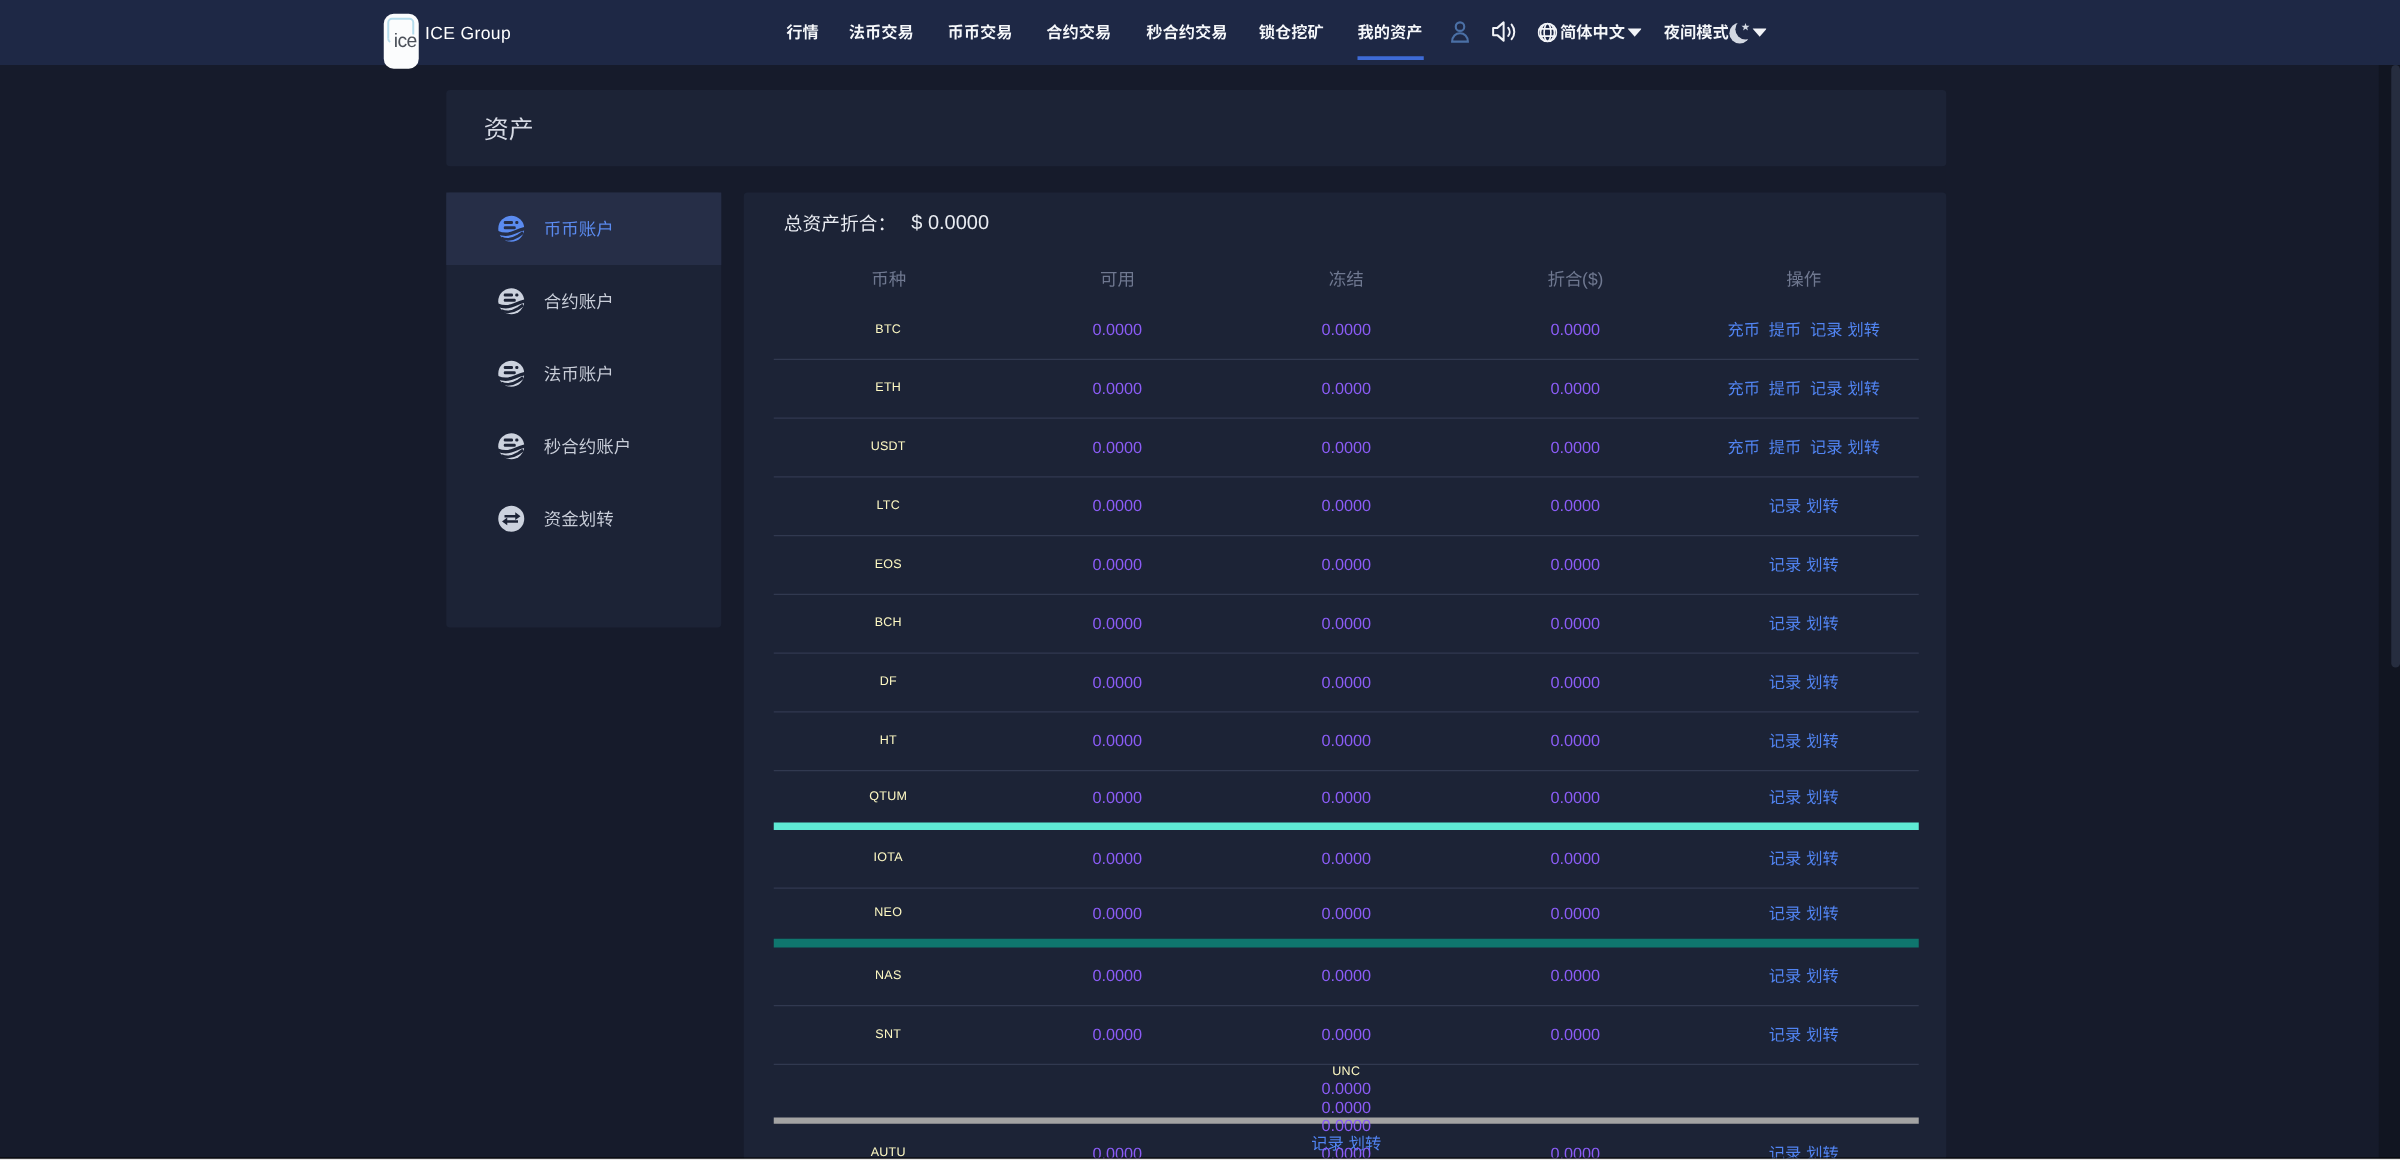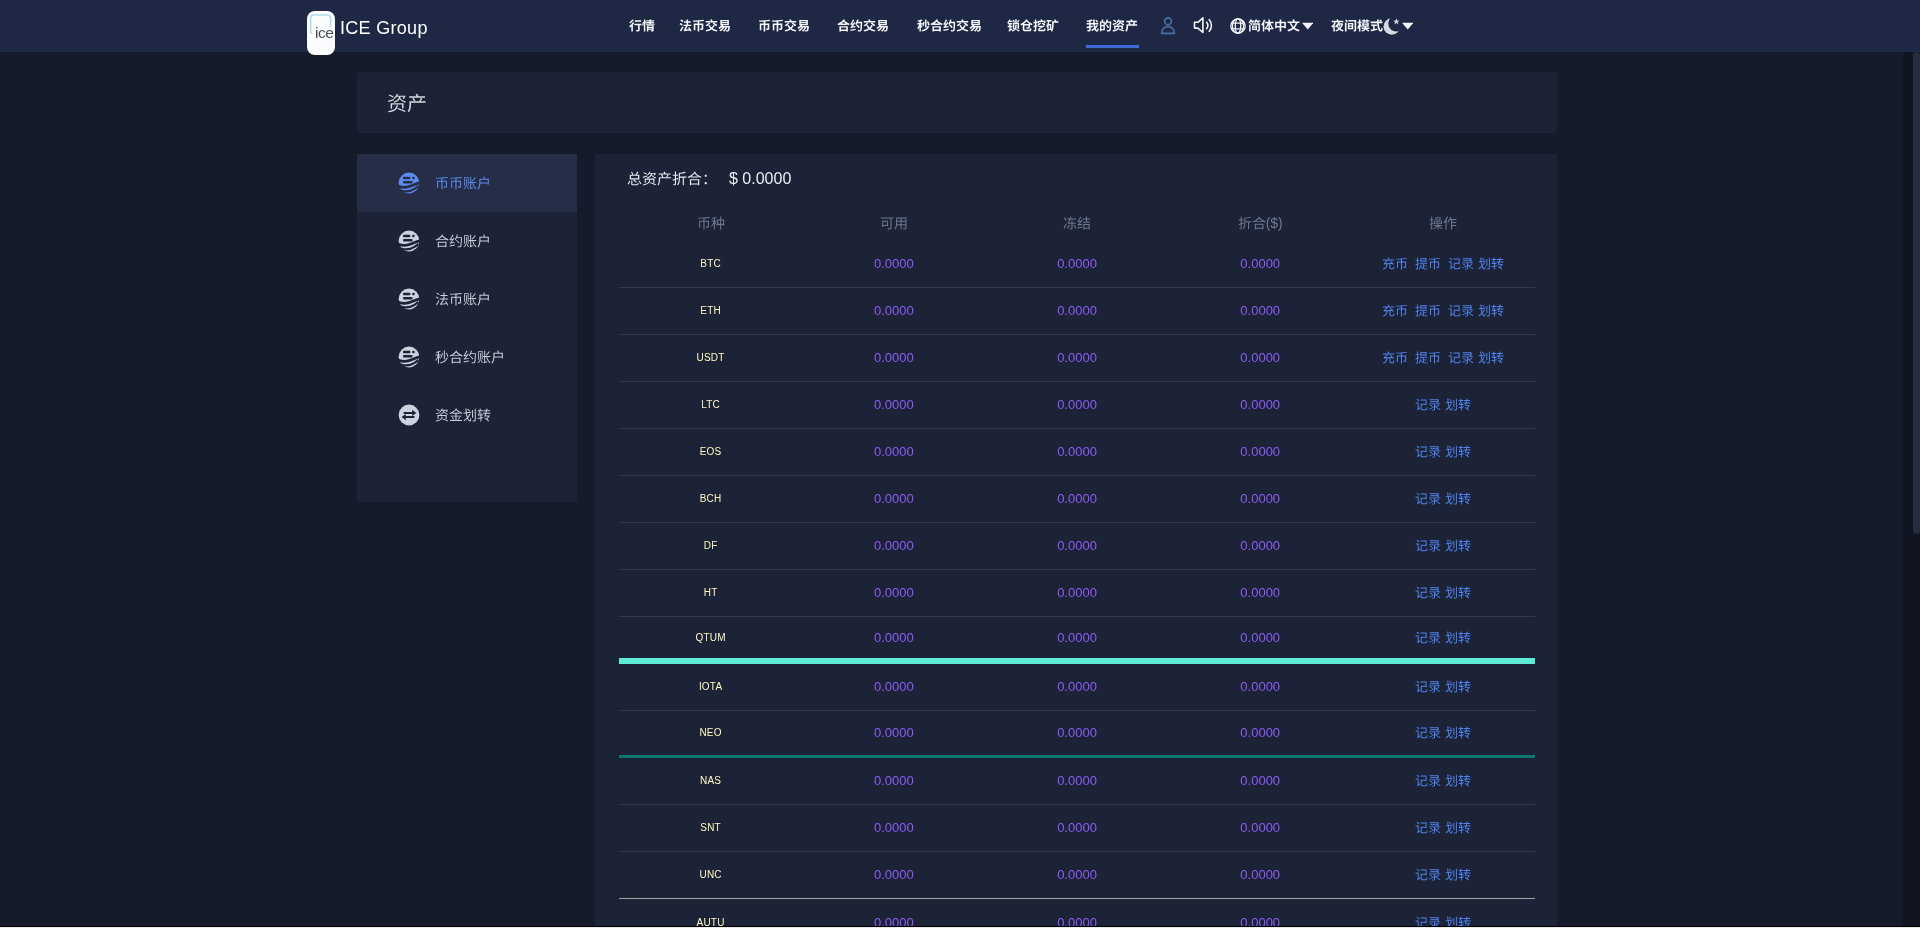--- a/index.html
+++ b/index.html
@@ -12,21 +12,21 @@
 </style></head>
 <body>
 <div style="position:absolute;left:0;top:0;width:1920px;height:52px;background:#1e2845">
 <div style="position:absolute;left:307px;top:11px;width:28px;height:44px;background:#fbfcfd;border-radius:8px">
 <svg width="28" height="30" viewBox="0 0 28 30">
 <path d="M3.6,20 v-13 a3,3 0 0 1 3,-3 h14 a3,3 0 0 1 3,3 v9.5" fill="none" stroke="#b5dcec" stroke-width="1.6"></path>
 <path d="M3.6,20 a3,3 0 0 0 1.5,2.6" fill="none" stroke="#b5dcec" stroke-width="1.6"></path>
 <text x="8" y="26.5" font-family="Liberation Sans,sans-serif" font-size="15.5" letter-spacing="-0.5" fill="#4a4f58">ice</text>
 </svg>
     </div>
-<div style="position:absolute;left:340px;top:17.5px;font-size:18px;color:#fff;letter-spacing:0.3px">ICE Group</div>
+<div style="position:absolute;left:340px;top:17.5px;font-size:14px;color:#fff;letter-spacing:0.3px">ICE Group</div>
 <div style="position:absolute;left:628.5px;top:19px">
       <svg width="26" height="13" viewBox="0 0 2000 1000" fill="#f5f7fa">
         <use href="#b884C" transform="translate(0,880) scale(1,-1)"></use>
         <use href="#b60C5" transform="translate(1000,880) scale(1,-1)"></use>
       </svg>
     </div>
     <div style="position:absolute;left:679px;top:19px">
       <svg width="52" height="13" viewBox="0 0 4000 1000" fill="#f5f7fa">
         <use href="#b6CD5" transform="translate(0,880) scale(1,-1)"></use>
         <use href="#b5E01" transform="translate(1000,880) scale(1,-1)"></use>
@@ -507,21 +507,21 @@
               <use href="#r5F55" transform="translate(1000,880) scale(1,-1)"></use>
             </svg>
             <i style="width:4px"></i>
             <svg width="26" height="13" viewBox="0 0 2000 1000" fill="#5184f2">
               <use href="#r5212" transform="translate(0,880) scale(1,-1)"></use>
               <use href="#r8F6C" transform="translate(1000,880) scale(1,-1)"></use>
             </svg>
           </span>
         </div>
 </div>
-      <div class="row" style="border-bottom:3px solid #0f766e;">
+      <div class="row" style="border-bottom:7px solid #0f766e;">
 <div class="cell coin">NEO</div>
 <div class="cell num">0.0000</div>
 <div class="cell num">0.0000</div>
 <div class="cell num">0.0000</div>
 <div class="cell">
           <span style="display:inline-flex;align-items:center">
             <svg width="26" height="13" viewBox="0 0 2000 1000" fill="#5184f2">
               <use href="#r8BB0" transform="translate(0,880) scale(1,-1)"></use>
               <use href="#r5F55" transform="translate(1000,880) scale(1,-1)"></use>
             </svg>
@@ -564,21 +564,21 @@
               <use href="#r5F55" transform="translate(1000,880) scale(1,-1)"></use>
             </svg>
             <i style="width:4px"></i>
             <svg width="26" height="13" viewBox="0 0 2000 1000" fill="#5184f2">
               <use href="#r5212" transform="translate(0,880) scale(1,-1)"></use>
               <use href="#r8F6C" transform="translate(1000,880) scale(1,-1)"></use>
             </svg>
           </span>
         </div>
 </div>
-      <div class="row" style="border-bottom:1px solid #a3a3a3;">
+      <div class="row" style="border-bottom:5px solid #a3a3a3;flex-direction:column;">
 <div class="cell coin">UNC</div>
 <div class="cell num">0.0000</div>
 <div class="cell num">0.0000</div>
 <div class="cell num">0.0000</div>
 <div class="cell">
           <span style="display:inline-flex;align-items:center">
             <svg width="26" height="13" viewBox="0 0 2000 1000" fill="#5184f2">
               <use href="#r8BB0" transform="translate(0,880) scale(1,-1)"></use>
               <use href="#r5F55" transform="translate(1000,880) scale(1,-1)"></use>
             </svg>

